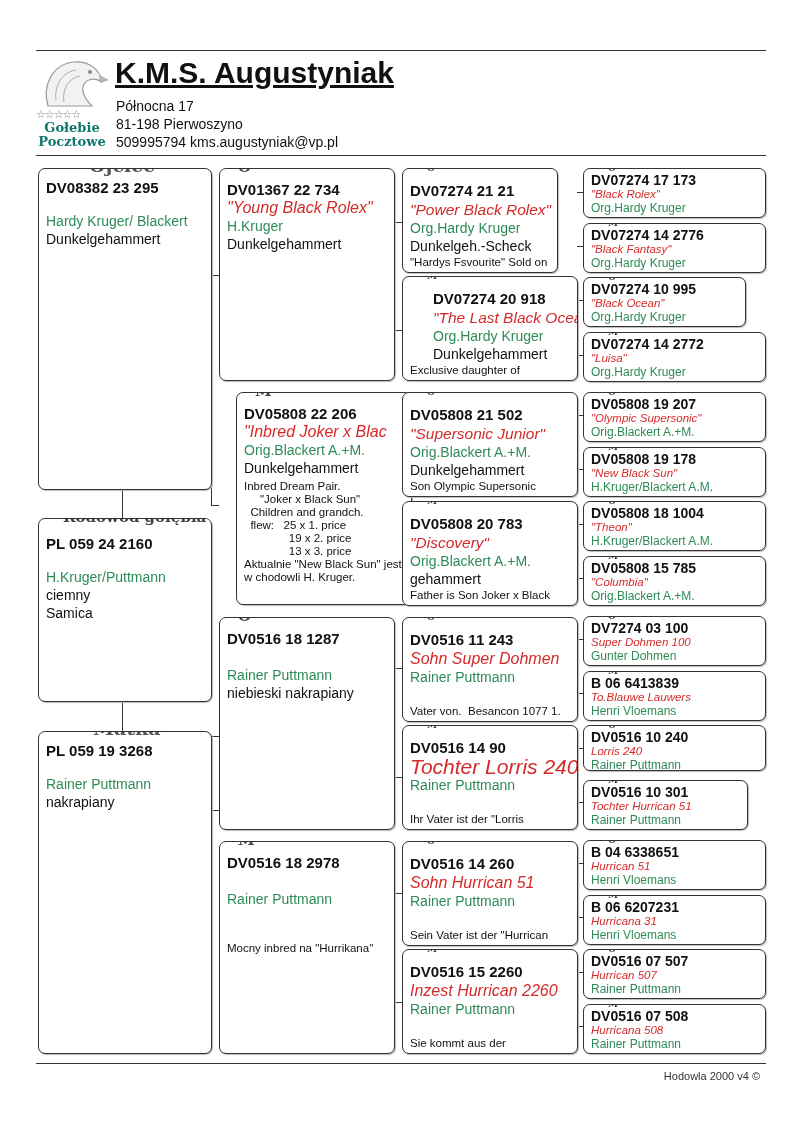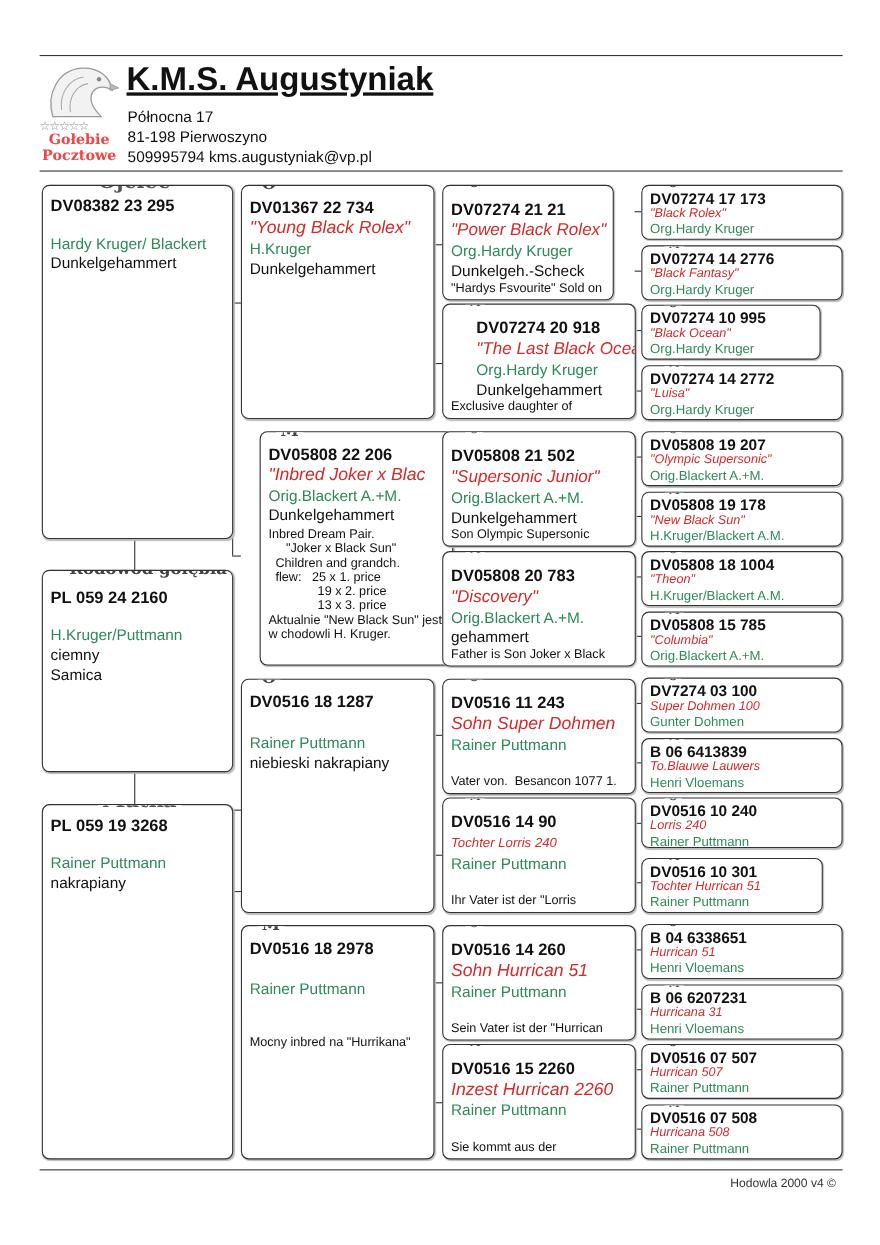--- a/index.html
+++ b/index.html
@@ -2,21 +2,21 @@
 <html><head>
 <meta charset="utf-8">
 <style>
   * { box-sizing: border-box; margin: 0; padding: 0; }
   html, body { width: 800px; height: 1132px; background: #ffffff; overflow: hidden; }
   body { position: relative; font-family: "Liberation Sans", sans-serif; color: #111; }
 
   .hr { position: absolute; left: 36px; width: 730px; height: 1px; background: #333; }
 
   .logo { position: absolute; left: 34px; top: 56px; width: 76px; height: 96px; }
-  .logo-text { position: absolute; left: 0; width: 76px; text-align: center; font-family: "DejaVu Serif", serif; font-weight: bold; color: #ef4444; font-size: 13px; line-height: 14px; }
+  .logo-text { position: absolute; left: 0; width: 76px; text-align: center; font-family: "DejaVu Serif", serif; font-weight: bold; color: #0f766e; font-size: 13px; line-height: 14px; }
   .logo-stars { position: absolute; left: 2px; top: 52px; font-size: 11px; color: #888; letter-spacing: -1px; }
 
   .title { position: absolute; left: 115px; top: 56px; font-size: 30px; font-weight: bold; text-decoration: underline; color: #111; }
   .addr { position: absolute; left: 116px; font-size: 14px; color: #111; }
 
   .box { position: absolute; border: 1px solid #333; border-radius: 7px; background: #fff; box-shadow: 1px 1px 1px #bbb; padding-left: 7px; overflow: hidden; }
   .legend { position: absolute; background: #fff; padding: 0 4px; font-family: "DejaVu Serif", serif; font-weight: bold; color: #444; line-height: 14px; }
   .lg-big { font-size: 19px; top: -11px; color: #555; }
   .lg-mid { font-size: 15px; top: -9px; }
   .lg-sm { font-size: 9px; top: -6px; line-height: 10px; }
@@ -209,21 +209,21 @@
       <span class="legend lg-sm" style="left: 20px;">O</span>
       <div class="ring">DV0516 11 243</div>
       <div class="name" style="font-size: 16px;">Sohn Super Dohmen</div>
       <div class="breeder">Rainer Puttmann</div>
       <div class="color" style="height: 18px;"></div>
       <div class="note" style="position: absolute; left: 7px; bottom: 3px;">Vater von.  Besancon 1077 1.</div>
     </div>
     <div class="box c3" style="left: 402px; top: 725px; width: 176px; height: 105px;">
       <span class="legend lg-sm" style="left: 20px;">M</span>
       <div class="ring">DV0516 14 90</div>
-      <div class="name" style="font-size: 12px;">Tochter Lorris 240</div>
+      <div class="name" style="font-size: 21px;">Tochter Lorris 240</div>
       <div class="breeder">Rainer Puttmann</div>
       <div class="color" style="height: 18px;"></div>
       <div class="note" style="position: absolute; left: 7px; bottom: 3px;">Ihr Vater ist der "Lorris</div>
     </div>
     <div class="box c3" style="left: 402px; top: 841px; width: 176px; height: 105px;">
       <span class="legend lg-sm" style="left: 20px;">O</span>
       <div class="ring">DV0516 14 260</div>
       <div class="name" style="font-size: 16px;">Sohn Hurrican 51</div>
       <div class="breeder">Rainer Puttmann</div>
       <div class="color" style="height: 18px;"></div>

